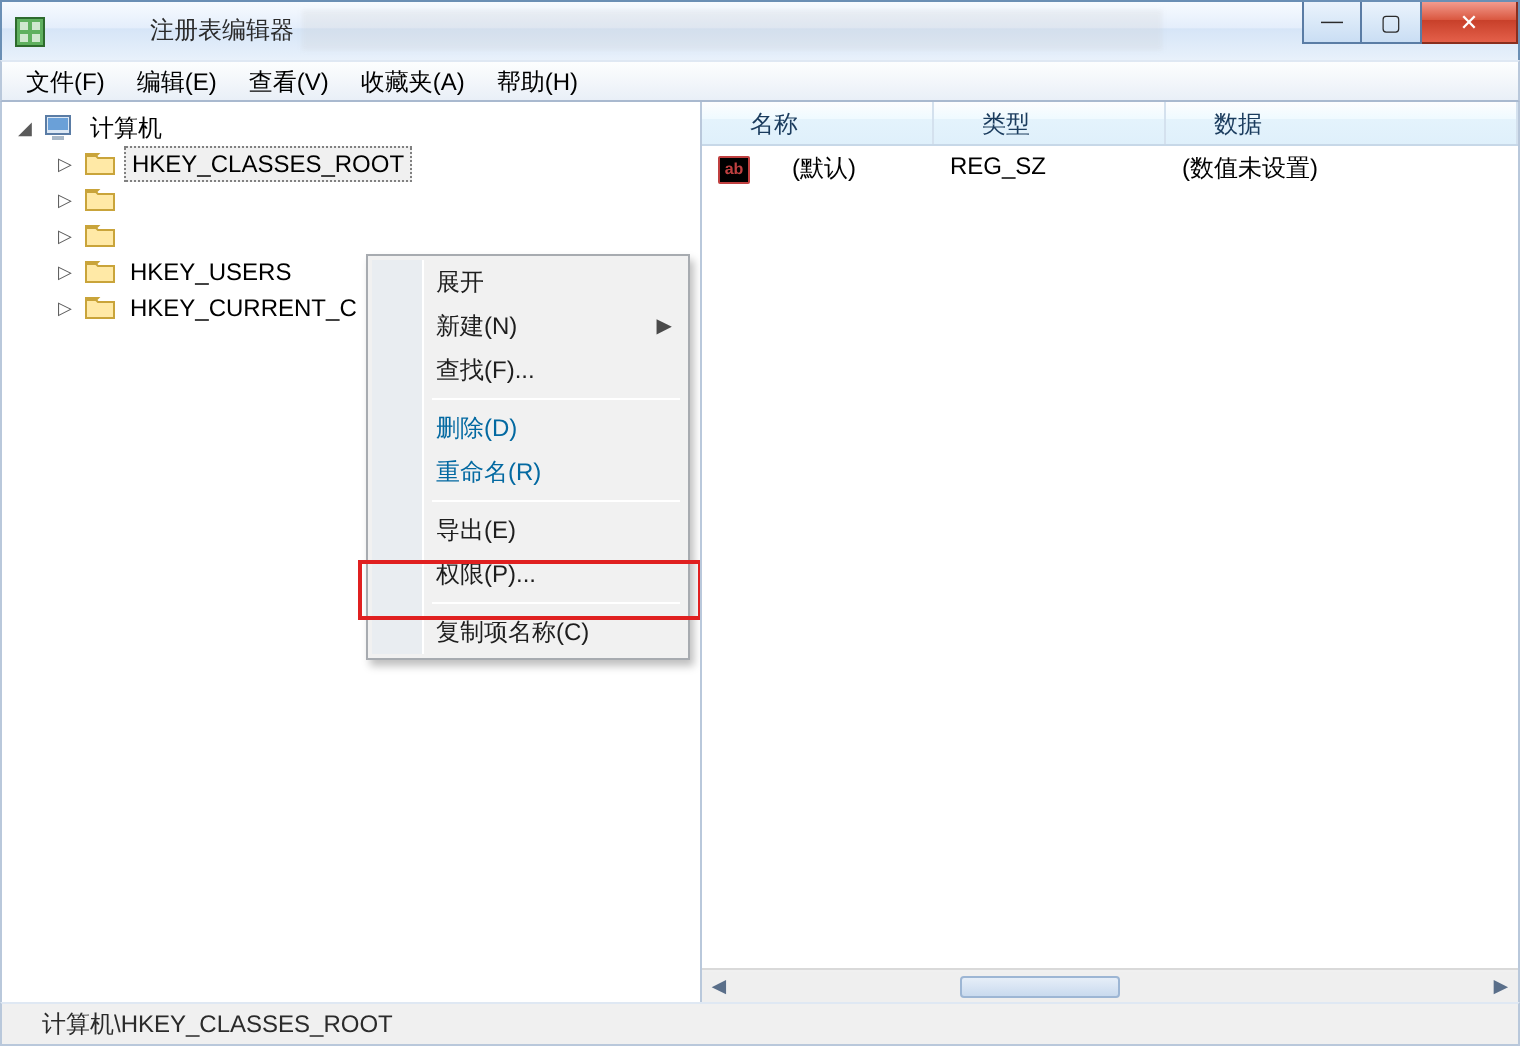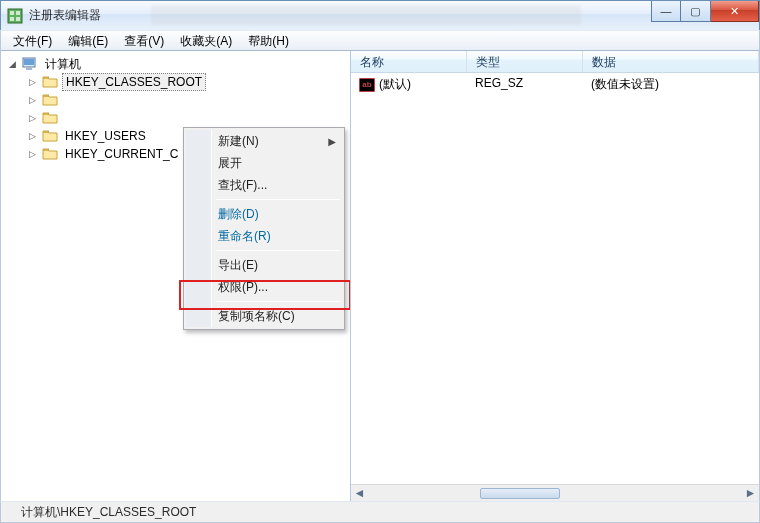--- a/index.html
+++ b/index.html
@@ -1,19 +1,19 @@
 <!DOCTYPE html>
 <html><head>
 <meta charset="utf-8">
 <style>
 * { margin: 0; padding: 0; box-sizing: border-box; font-family: "Microsoft YaHei", "SimSun", Tahoma, sans-serif; font-size: 12px; }
 body { background: #f0f0f0; width: 760px; height: 523px; overflow: hidden; }
 
 
-.titlebar { height: 30px; background: linear-gradient(to bottom, #f7fbff 0%, #e4eefb 45%, #d6e5f7 46%, #e8f1fb 100%); display: flex; align-items: center; border: 1px solid #6a8fb5; border-bottom: none; position: relative; }
+.titlebar { height: 30px; background: linear-gradient(to bottom, #f7fbff 0%, #e4eefb 45%, #d6e5f7 46%, #e8f1fb 100%); display: flex; align-items: center; border: 1px solid #6a8fb5; border-bottom: none; position: relative; gap: 46px; }
 .titlebar .icon { width: 16px; height: 16px; margin: 0 6px; display:inline-block; }
 .titlebar .title-text { color: #2b2b2b; font-size: 12px; }
 .win-btns { position: absolute; right: 0; top: 0; display: flex; height: 21px; }
 .win-btn { width: 30px; height: 21px; border: 1px solid #5a7ca5; border-top: none; background: linear-gradient(to bottom,#eaf3fc,#cadef4); display:flex; align-items:center; justify-content:center; font-size:11px; color:#2b2b2b; }
 .win-btn.close { width: 48px; background: linear-gradient(to bottom,#f39b8e,#d9573f 45%,#c8402a 46%,#e4604a); color:#fff; border-color:#8a2e1e; }
 .win-btn + .win-btn { border-left: none; }
 
 
 .ghost-bar { position:absolute; left:150px; top:4px; width:430px; height:20px; background:rgba(200,200,200,0.2); filter: blur(1px); pointer-events:none; }
 
@@ -32,32 +32,32 @@
 .node { display:flex; align-items:center; height:18px; padding-left:2px; }
 .node.depth0 { padding-left: 6px; }
 .node.depth1 { padding-left: 26px; }
 .toggle { width:11px; height:11px; display:inline-flex; align-items:center; justify-content:center; margin-right:4px; color:#5a5a5a; font-size:9px; }
 .folder-icon { width:16px; height:14px; margin-right:4px; display:inline-block; }
 .node .label { padding:1px 3px; }
 .node.selected .label { border:1px dotted #808080; background:#f0f0f0; }
 
 
 .list-header { height:22px; background:linear-gradient(to bottom,#fdfdfe,#effaff 40%,#e4f3fc 41%,#dff0fb); border-bottom:1px solid #c7d8e8; display:flex; }
-.list-header .col { padding:3px 9px; border-right:1px solid #d4e1ee; color:#1a3b5d; }
+.list-header .col { padding:3px 24px; border-right:1px solid #d4e1ee; color:#1a3b5d; }
 .col.name { width:116px; }
 .col.type { width:116px; }
 .col.data { flex:1; }
 
 .list-body { flex:1; }
 .list-row { display:flex; padding:3px 0; }
 .list-row .cell { padding: 0 8px; }
 .cell.name { width:116px; display:flex; align-items:center; }
 .cell.type { width:116px; }
 .cell.data { flex:1; }
-.value-icon { width:16px; height:14px; margin-right:4px; display:inline-flex; align-items:center; justify-content:center; background:#000000; border:1px solid #c04040; color:#c04040; font-size:8px; font-weight:bold; border-radius:1px; }
+.value-icon { width:16px; height:14px; margin-right:21px; display:inline-flex; align-items:center; justify-content:center; background:#000000; border:1px solid #c04040; color:#c04040; font-size:8px; font-weight:bold; border-radius:1px; }
 
 
 .hscroll { height:17px; background:#f0f0f0; border-top:1px solid #d9d9d9; display:flex; align-items:center; position:relative; }
 .hscroll .track { flex:1; height:15px; background:#efefef; position:relative; }
 .hscroll .thumb { position:absolute; left:30%; top:2px; height:11px; width:80px; background:linear-gradient(to bottom,#e6eef8,#c9daee); border:1px solid #9db6d4; border-radius:2px; }
 .hscroll .arrow { width:17px; height:15px; display:flex; align-items:center; justify-content:center; color:#5a6f8a; background:#efefef; }
 
 
 .statusbar { height:22px; background:#f0f0f0; border:1px solid #b9c8db; border-top-color:#dfe8f3; display:flex; align-items:center; padding-left:20px; color:#2b2b2b; }
 
@@ -181,22 +181,22 @@
                   <span class="label">HKEY_CURRENT_C</span>
                 </div>
               </li>
             </ul>
         </li>
       </ul>
     </div>
 
     <div class="context-menu" id="ctx">
       <div class="gutter"></div>
-    <div class="ctx-item">新建(N)<span class="sub-arrow">▶</span></div>
-        <div class="ctx-item">展开</div>
+    <div class="ctx-item">展开</div>
+        <div class="ctx-item">新建(N)<span class="sub-arrow">▶</span></div>
         <div class="ctx-item">查找(F)...</div>
         <div class="ctx-sep"></div>
         <div class="ctx-item disabled">删除(D)</div>
         <div class="ctx-item disabled">重命名(R)</div>
         <div class="ctx-sep"></div>
         <div class="ctx-item">导出(E)</div>
         <div class="ctx-item">权限(P)...</div>
         <div class="ctx-sep"></div>
         <div class="ctx-item">复制项名称(C)</div>
       </div>

